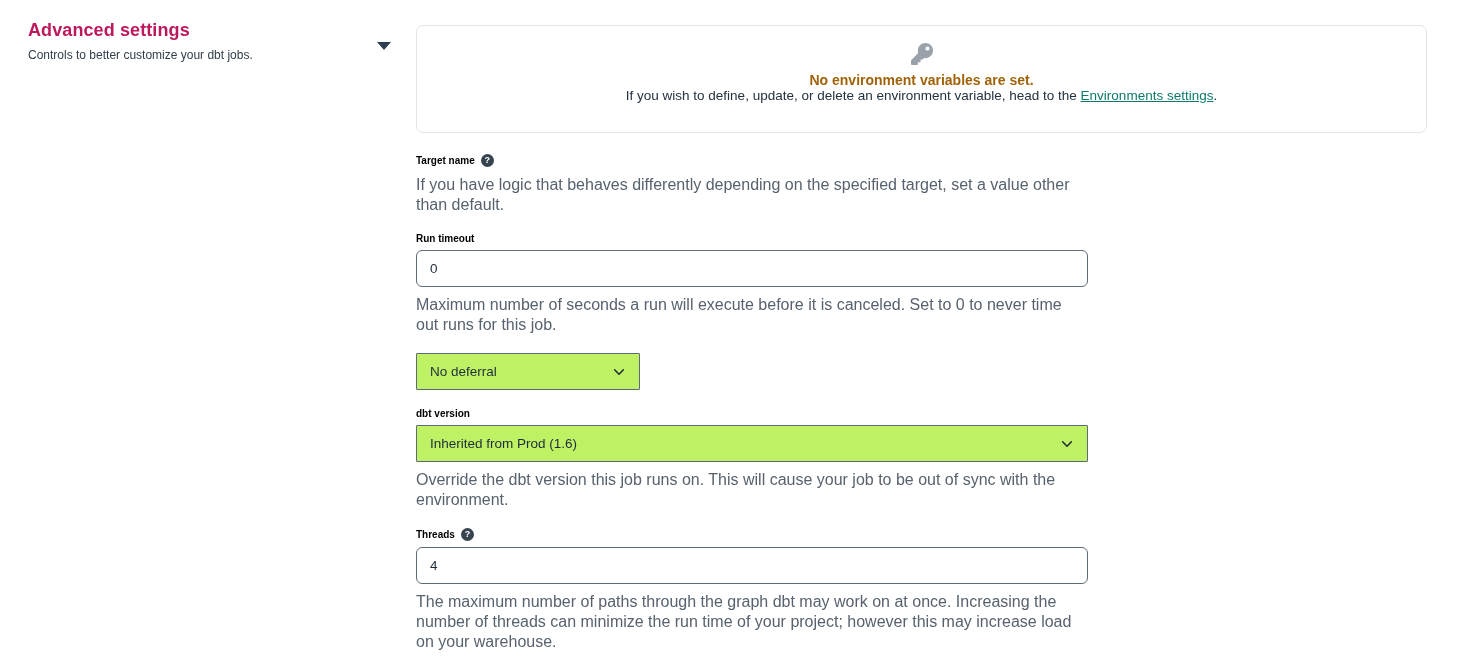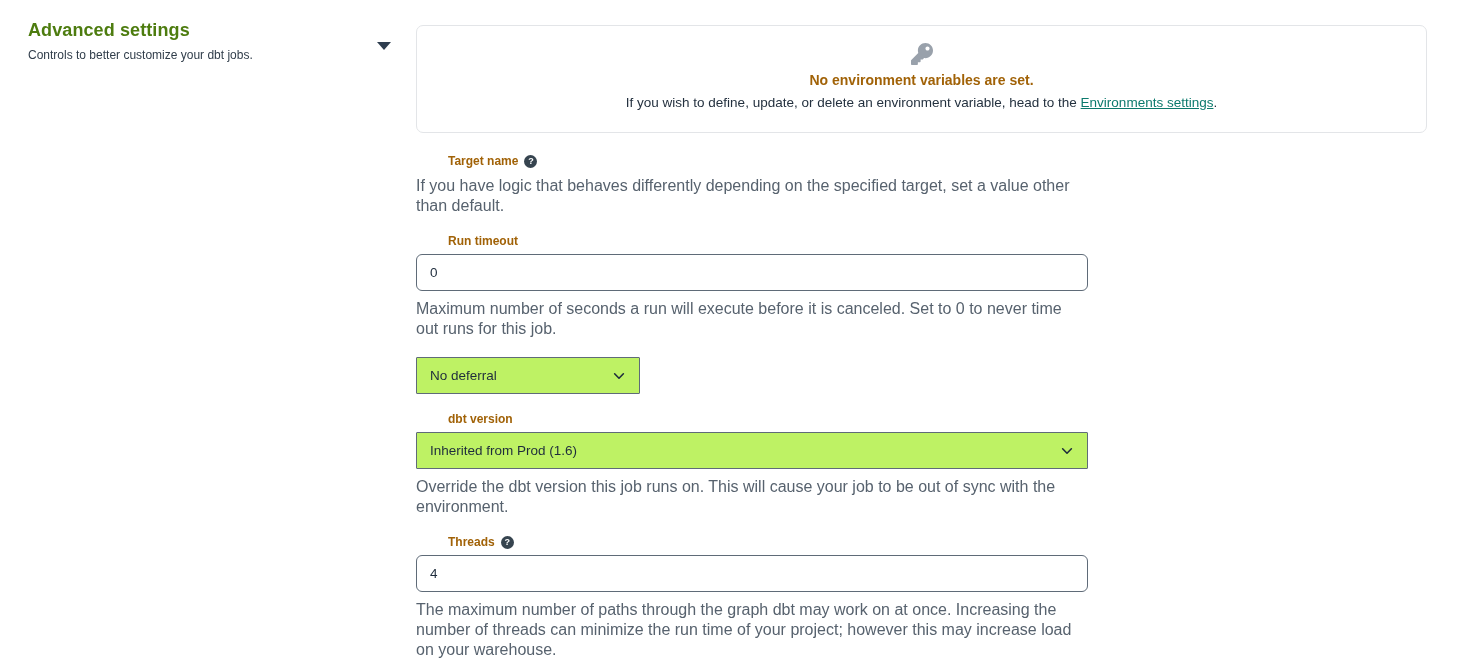--- a/index.html
+++ b/index.html
@@ -19,21 +19,21 @@
   
   .section-header {
     position: absolute;
     left: 28px;
     top: 20px;
     width: 340px;
   }
   .section-title {
     font-size: 18px;
     font-weight: bold;
-    color: #4d7c0f;
+    color: #be185d;
     letter-spacing: 0.1px;
   }
   .section-subtitle {
     margin-top: 7px;
     font-size: 12px;
     color: #303d4a;
   }
   .collapse-toggle {
     position: absolute;
     left: 372px;
@@ -69,44 +69,42 @@
     padding-top: 17px;
   }
   .env-box .key-wrap { height: 26px; }
   .env-title {
     margin-top: 3px;
     font-size: 14px;
     font-weight: bold;
     color: #a16207;
   }
   .env-msg {
-    margin-top: 7px;
     font-size: 13.5px;
     color: #24313f;
   }
   .env-msg a {
     color: #0c7a6d;
     text-decoration: underline;
     cursor: pointer;
   }
 
   
   .fields { margin-top: 21px; width: 672px; }
   .field-group { margin-bottom: 18px; }
   .label-row {
     display: flex;
     align-items: center;
     gap: 6px;
     margin-bottom: 6px;
   }
   .field-label {
-    font-size: 12px;
-    font-weight: bold;
-    color: #a16207;
-    margin-left: 32px;
+    font-size: 10px;
+    font-weight: bold;
+    color: #000000;
   }
   .help-icon {
     width: 13px; height: 13px;
     border-radius: 50%;
     background: #36444f;
     color: #ffffff;
     font-size: 9px;
     font-weight: bold;
     display: inline-flex;
     align-items: center;

